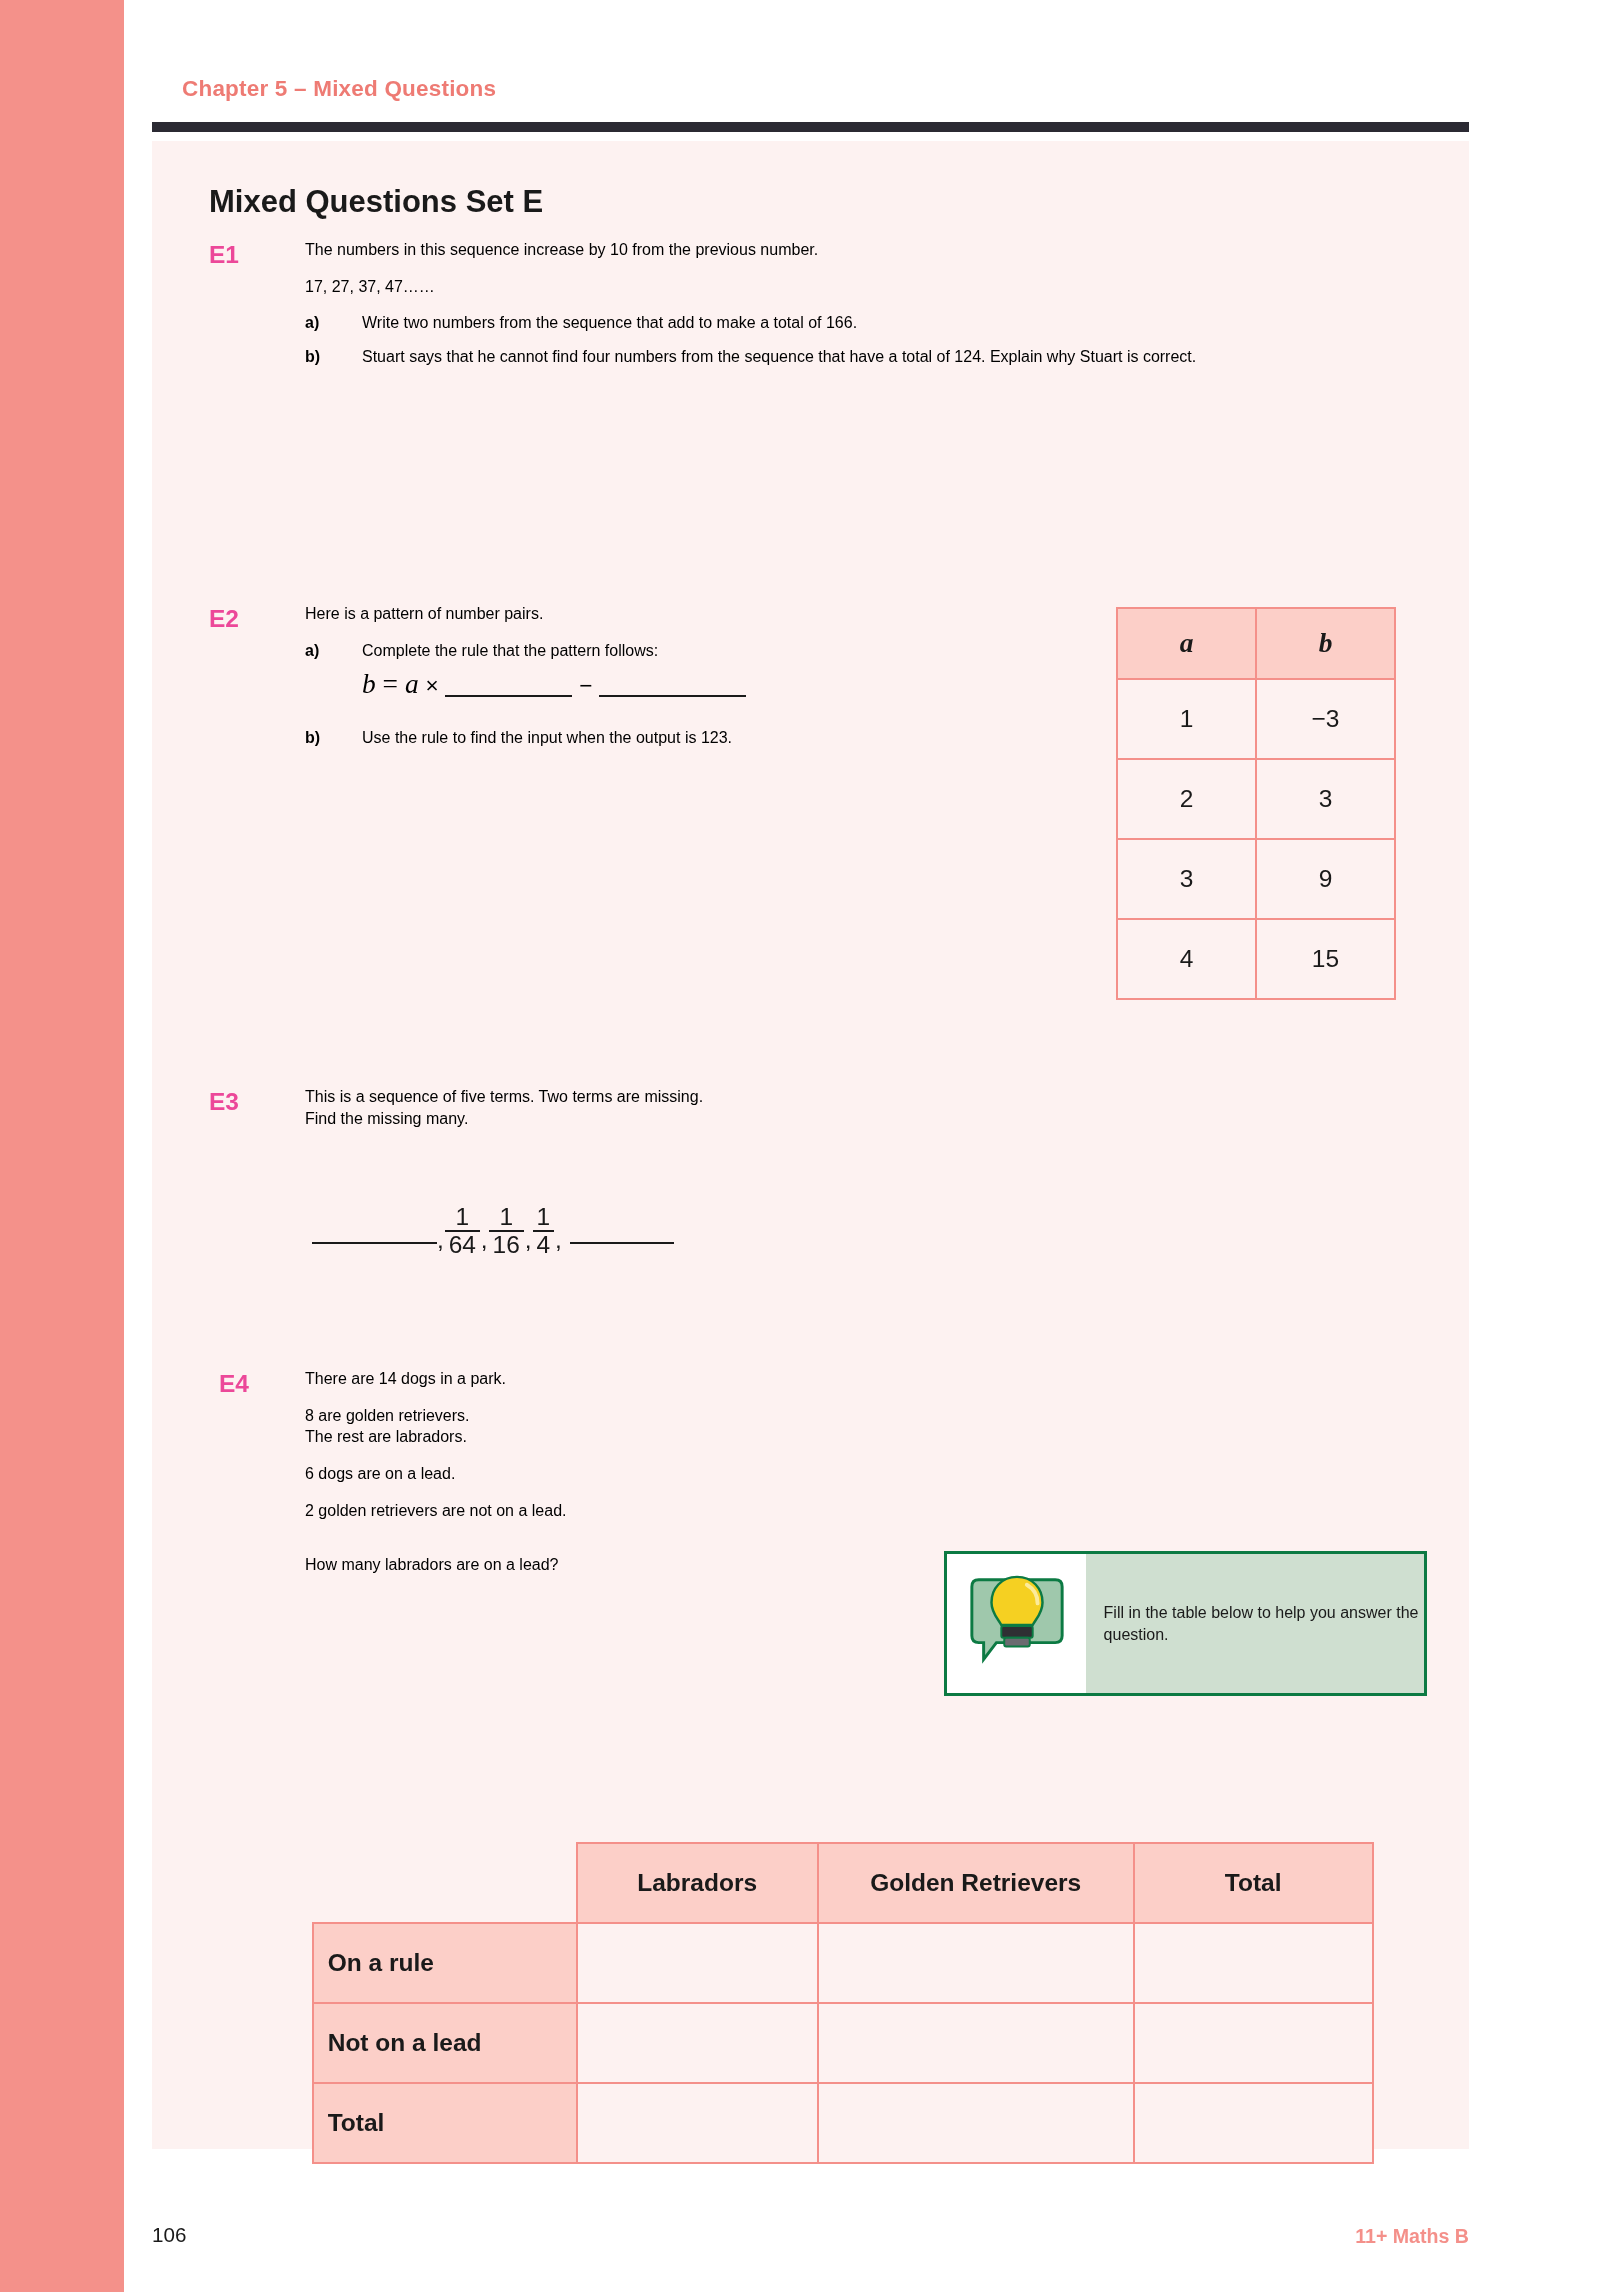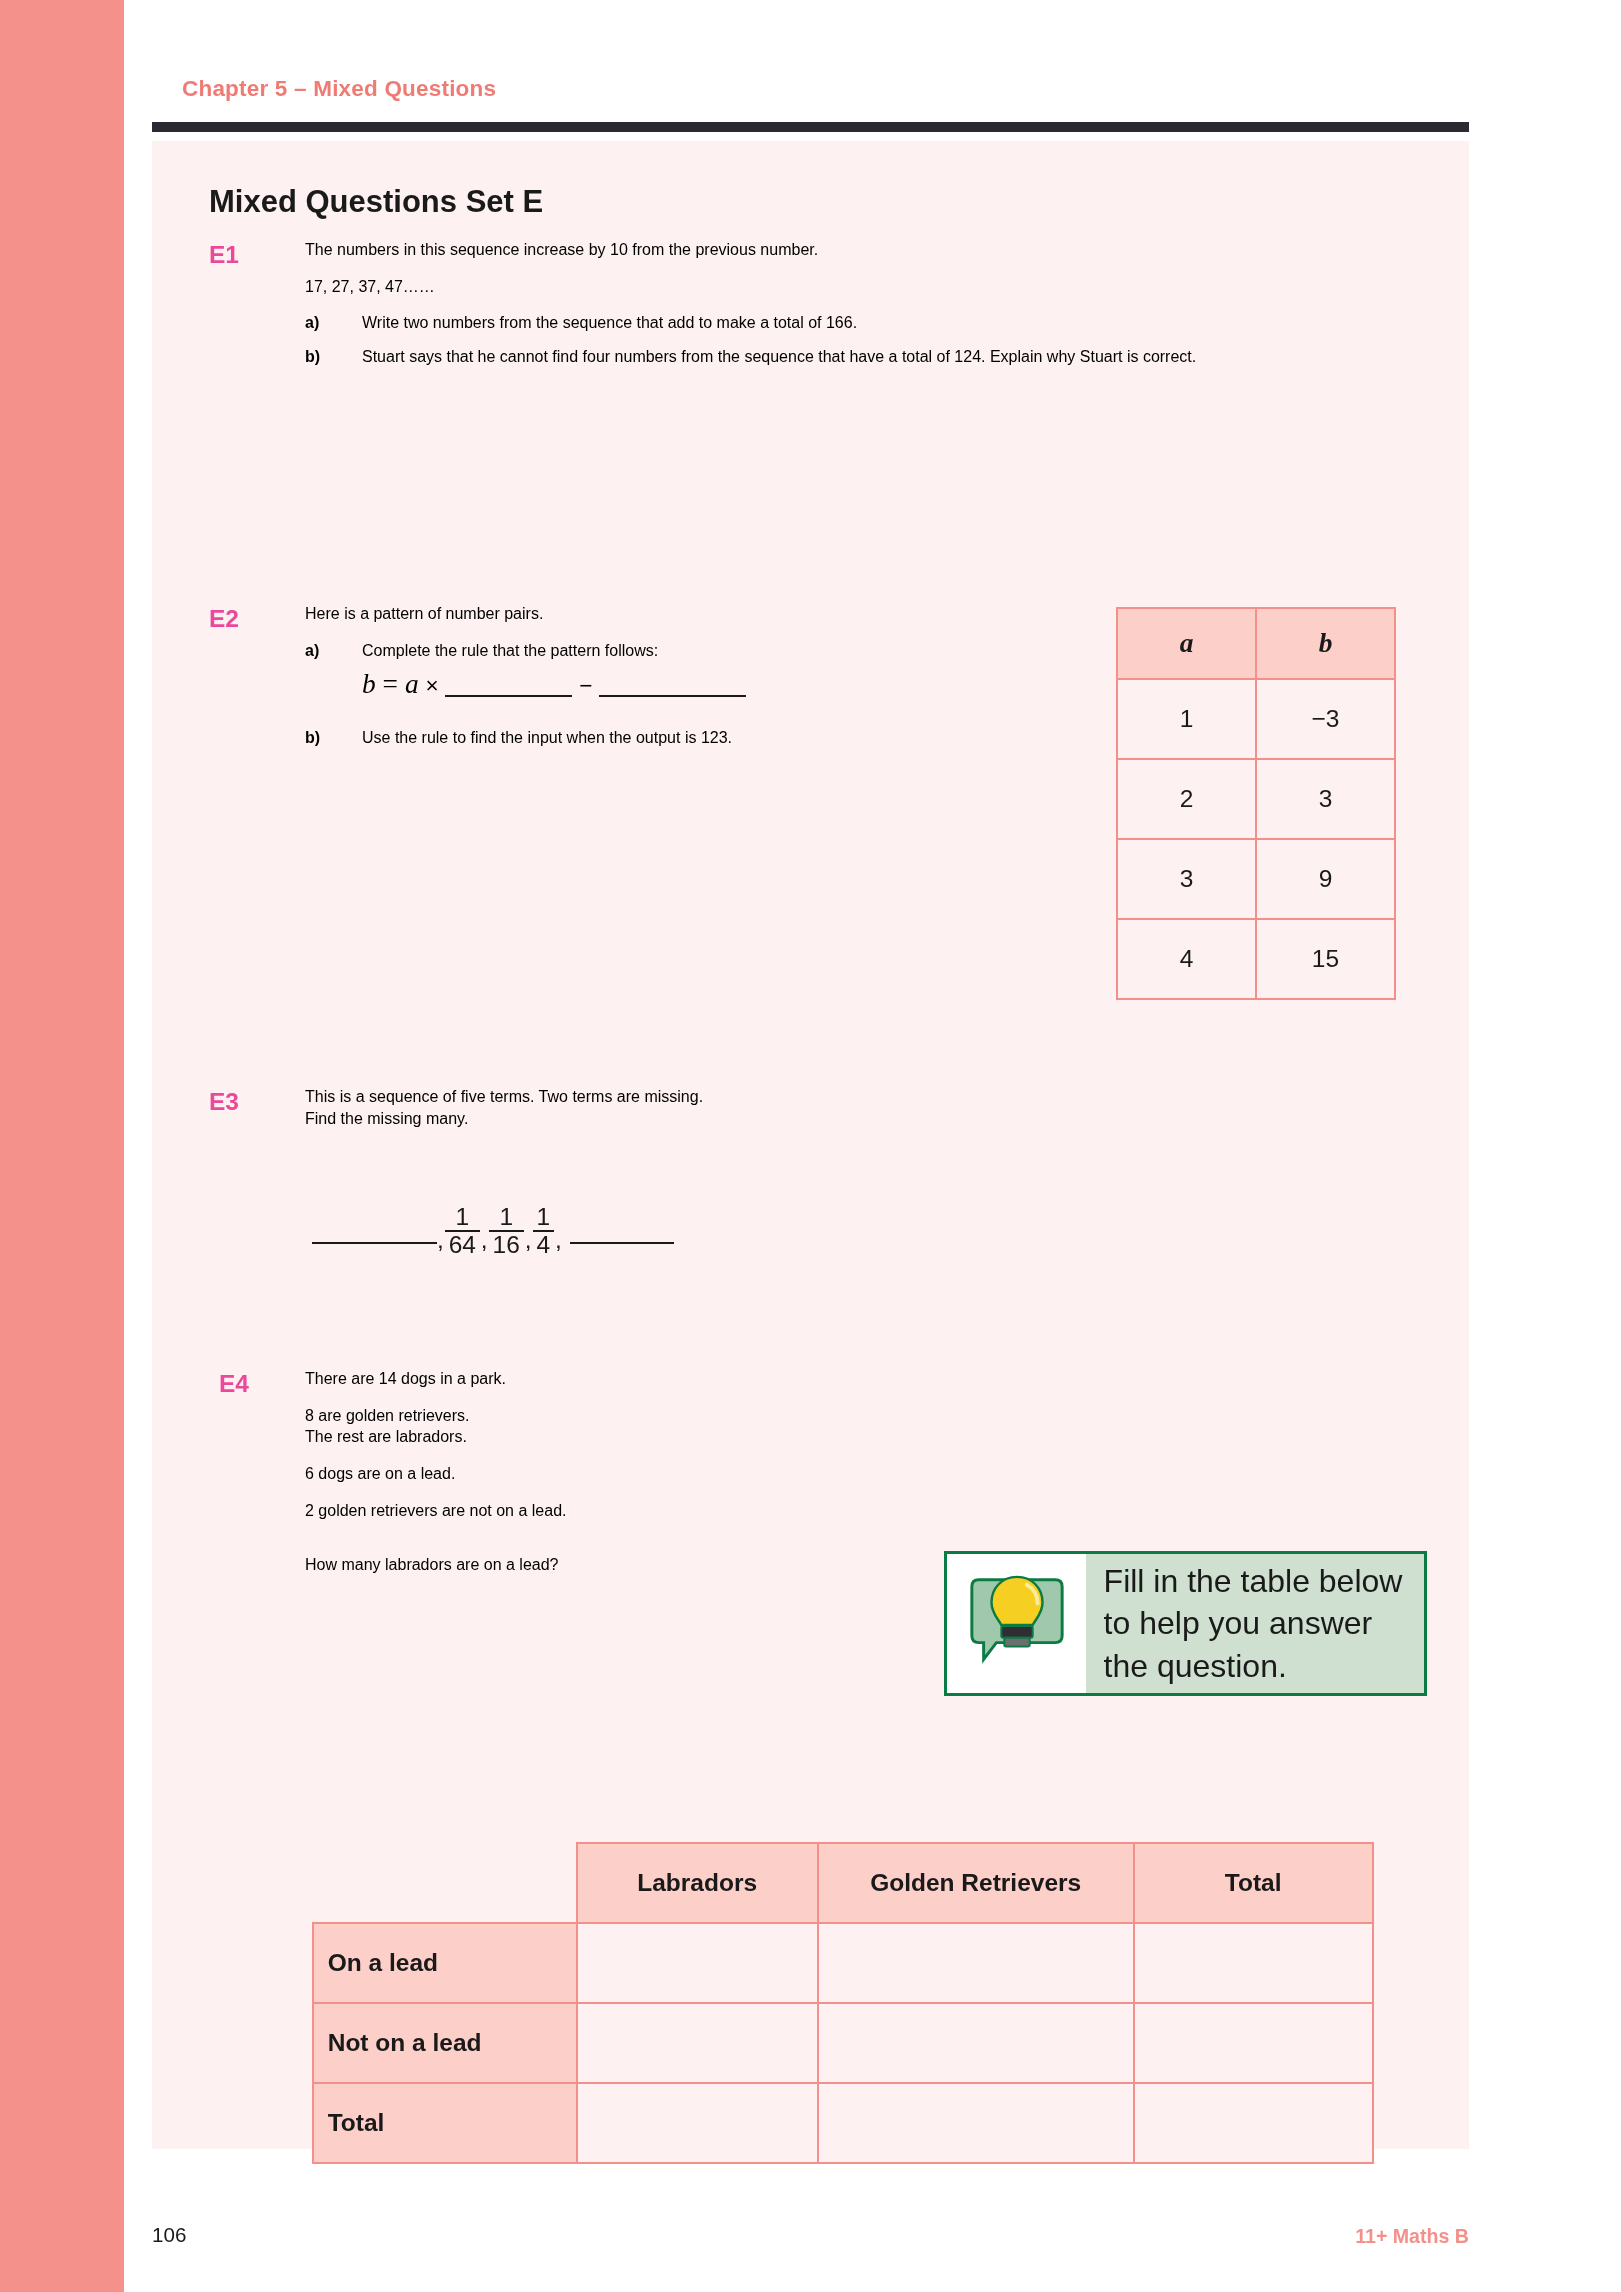--- a/index.html
+++ b/index.html
@@ -194,21 +194,21 @@
     display: flex;
     align-items: center;
     justify-content: center;
     flex: 0 0 auto;
   }
   .hint-text {
     flex: 1 1 auto;
     display: flex;
     align-items: center;
     padding: 0 0 0 17.6px;
-    font-size: 32px;
+    font-size: 16px;
     line-height: 1.32;
     color: #1A1A1A;
   }
 
   
   .dogs-table {
     position: absolute;
     left: 312px;
     top: 1842px;
     border-collapse: collapse;
@@ -383,21 +383,21 @@
 
 <table class="dogs-table">
   <tbody>
       <tr>
     <td class="corner"></td>
     <th class="c-lab">Labradors</th>
     <th class="c-gold">Golden Retrievers</th>
     <th class="c-total">Total</th>
   </tr>
   <tr>
-    <td class="rowhead">On a lead</td>
+    <td class="rowhead">On a rule</td>
     <td></td>
     <td></td>
     <td></td>
   </tr>
   <tr>
     <td class="rowhead">Not on a lead</td>
     <td></td>
     <td></td>
     <td></td>
   </tr>

